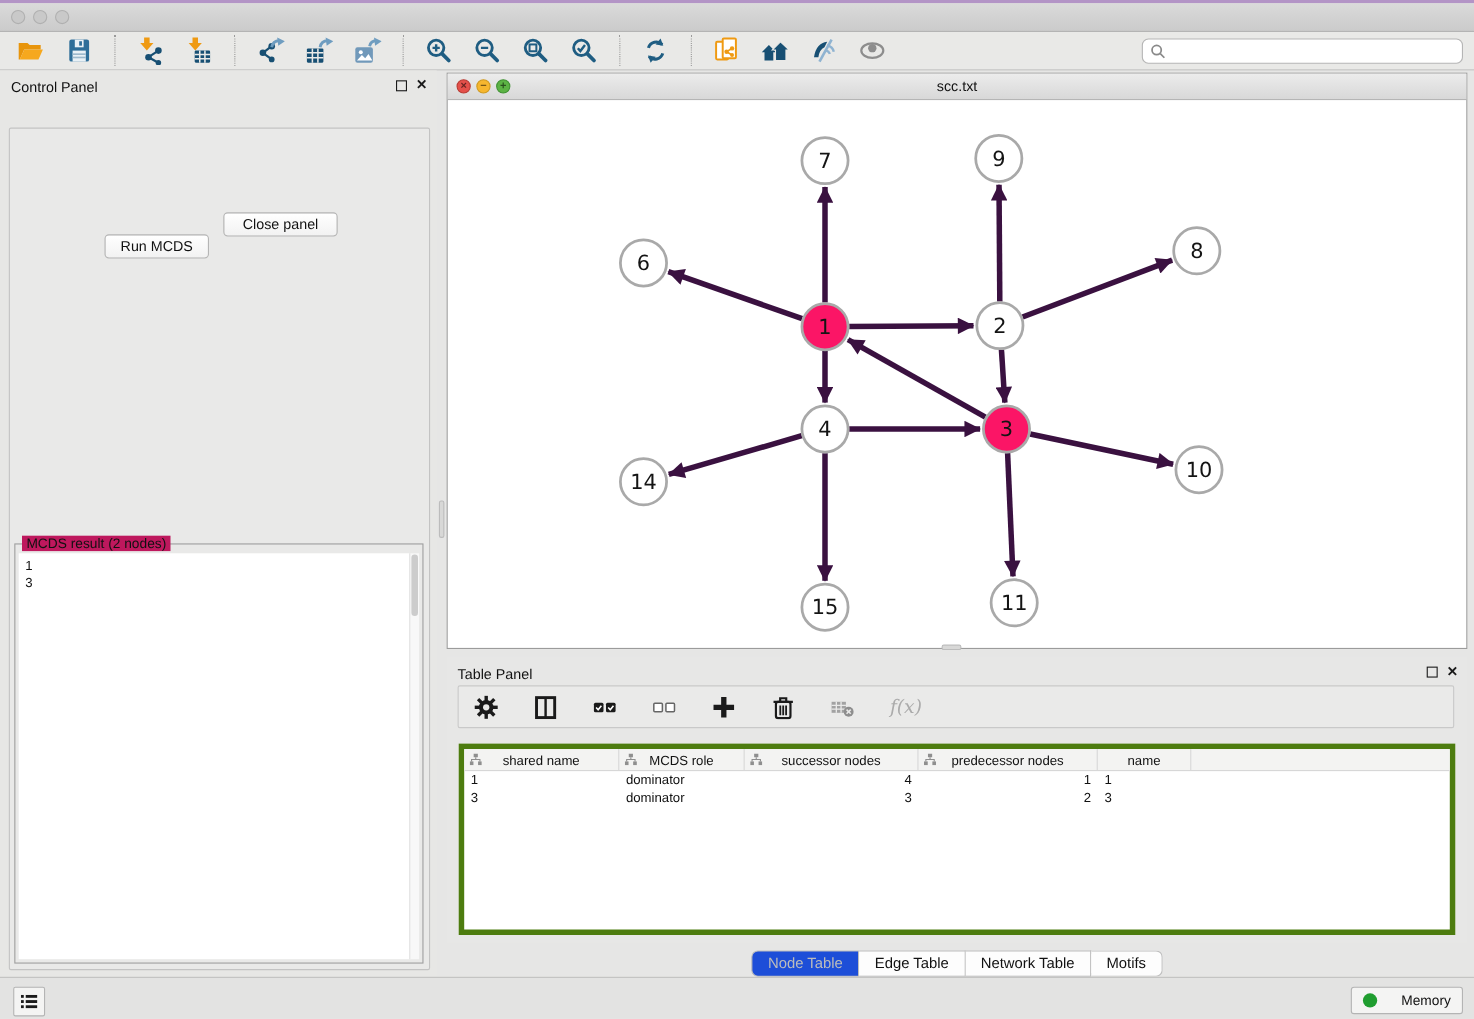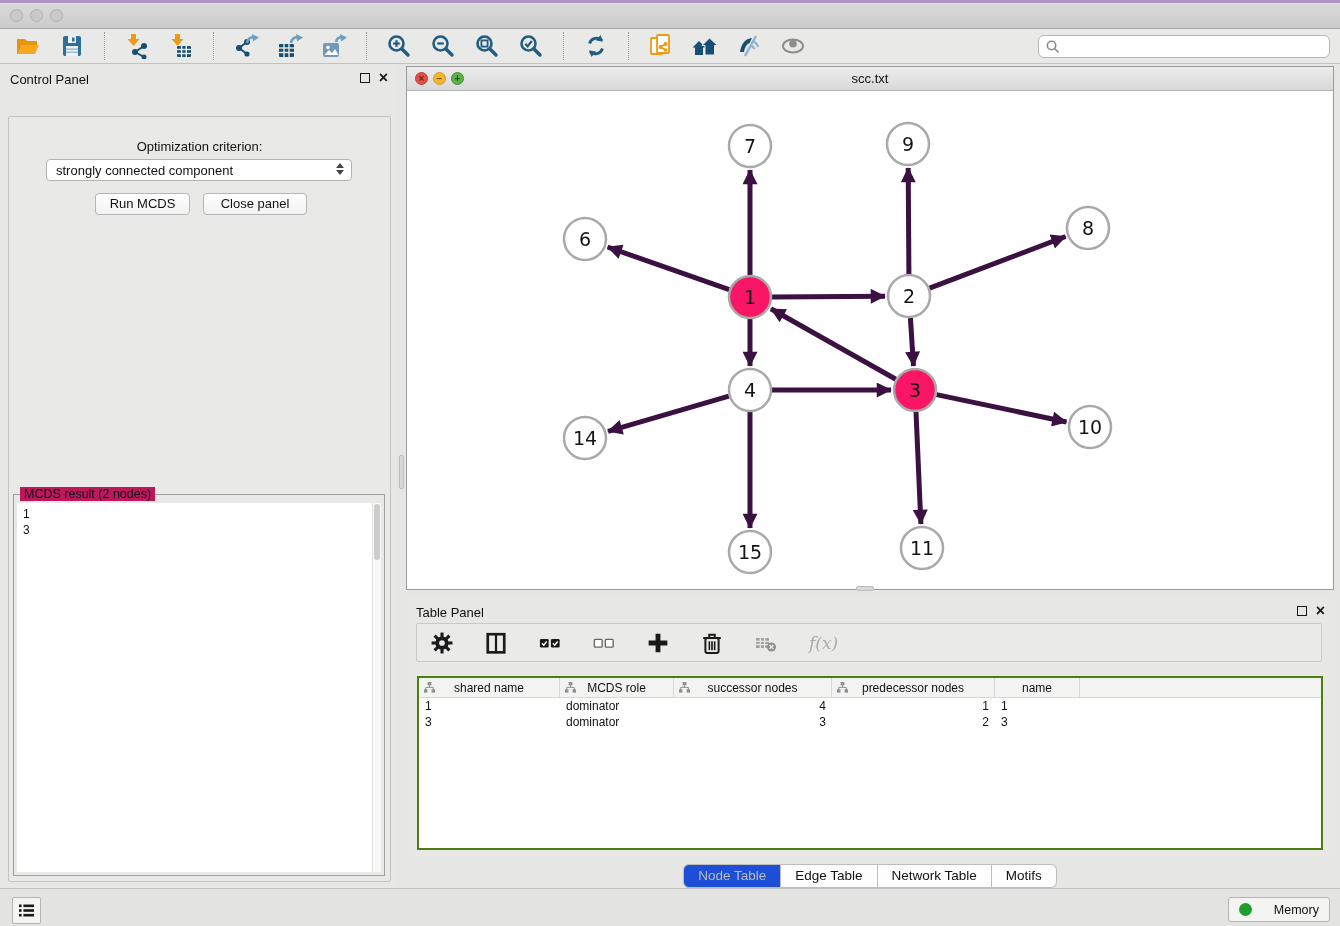--- a/index.html
+++ b/index.html
@@ -42,21 +42,21 @@
   .combo{position:absolute;left:37px;top:42px;width:306px;height:22px;background:#fff;
          border:1px solid #b3b3b3;border-radius:4px;font-size:13px;line-height:22px;
          padding-left:9px;box-sizing:border-box;}
   .combo .arrows{position:absolute;right:7px;top:3px;display:flex;flex-direction:column;gap:2px;}
   .combo .arrows i{width:0;height:0;border-left:4px solid transparent;border-right:4px solid transparent;}
   .combo .arrows .up{border-bottom:5px solid #444;}
   .combo .arrows .dn{border-top:5px solid #444;}
   .cpbtn{position:absolute;top:76px;height:22px;background:linear-gradient(#ffffff,#f2f2f2);
          border:1px solid #b5b5b5;border-radius:4px;font-size:13px;text-align:center;
          line-height:20px;box-sizing:border-box;}
-  .btn-run{left:86px;width:95px;}
+  .btn-run{left:86px;width:95px;margin-top:20px;}
   .btn-close{left:194px;width:104px;}
   .mcds-field{position:absolute;left:4px;top:377px;width:372px;height:382px;
               border:1px solid #9e9e9e;box-sizing:border-box;}
   .mcds-legend{position:absolute;top:-8px;left:6px;background:#be185d;padding:0 4px;font-size:12.5px;}
   .mcds-text{position:absolute;left:3px;top:8px;right:12px;bottom:3px;background:#fff;
              font-size:12px;line-height:16px;padding:3px 6px;}
   .mcds-scroll{position:absolute;right:3px;top:8px;width:8px;bottom:3px;background:#f8f8f8;border-left:1px solid #e2e2e2;}
   .mcds-thumb{position:absolute;left:1px;top:1px;width:6px;height:56px;background:#cccccc;border-radius:3px;}
   
   .network-window{position:absolute;left:406px;top:66px;width:928px;height:524px;background:#fff;
@@ -74,21 +74,21 @@
   .hgrip{position:absolute;left:856px;top:586px;width:18px;height:5px;background:#d8d8d7;
          border:1px solid #bcbcbc;border-radius:2px;box-sizing:border-box;}
   
   .table-panel{position:absolute;left:406px;top:597px;width:928px;height:260px;background:#e7e7e6;}
   .tp-toolbar{position:absolute;left:10px;top:26px;width:906px;height:39px;background:#eaeae9;
               border:1px solid #c9c9c9;border-radius:2px;display:flex;align-items:center;
               padding-left:14px;gap:32px;box-sizing:border-box;}
   .tpicon{width:22px;height:22px;flex:0 0 auto;}
   .fx{font-family:"DejaVu Serif",serif;font-style:italic;font-size:17px;color:#ababab;}
   .tp-table{position:absolute;left:11px;top:79px;width:906px;height:174px;background:#fff;
-            border:2px solid #4d7c0f;box-sizing:border-box;overflow:hidden;}
+            border:5px solid #4d7c0f;box-sizing:border-box;overflow:hidden;}
   .tp-thead{display:flex;height:19px;background:#f3f3f2;border-bottom:1px solid #d7d7d7;}
   .th{position:relative;border-right:1px solid #d8d8d8;font-size:12px;display:flex;
       align-items:center;justify-content:center;box-sizing:border-box;}
   .th .treeicon{position:absolute;left:5px;top:4px;}
   .c0{width:141px;} .c1{width:114px;} .c2{width:158px;} .c3{width:163px;} .c4{width:85px;}
   .tp-row{display:flex;height:16px;font-size:12px;align-items:center;}
   .td{box-sizing:border-box;padding:0 6px;white-space:nowrap;overflow:hidden;}
   .al{text-align:left;} .ar{text-align:right;}
   
   .bottom-tabs{position:absolute;left:406px;top:864px;width:928px;display:flex;justify-content:center;}
@@ -247,28 +247,20 @@
   </div>
 </div>
 
 <div class="control-panel">
   <div class="panel-title">Control Panel</div>
   <div class="panel-btns">
     <span class="float-box"></span>
     <span class="close-x">×</span>
   </div>
   <div class="cp-content">
-    <div class="opt-label">Optimization criterion:</div>
-    <div class="combo">
-      <span>strongly connected component</span>
-      <span class="arrows">
-          <i class="up"></i>
-          <i class="dn"></i>
-        </span>
-    </div>
     <div class="cpbtn btn-run">Run MCDS</div>
     <div class="cpbtn btn-close">Close panel</div>
     <div class="mcds-field">
       <span class="mcds-legend">MCDS result (2 nodes)</span>
       <div class="mcds-text">
         <div>1</div>
         <div>3</div>
       </div>
       <div class="mcds-scroll">
           <div class="mcds-thumb"></div>

